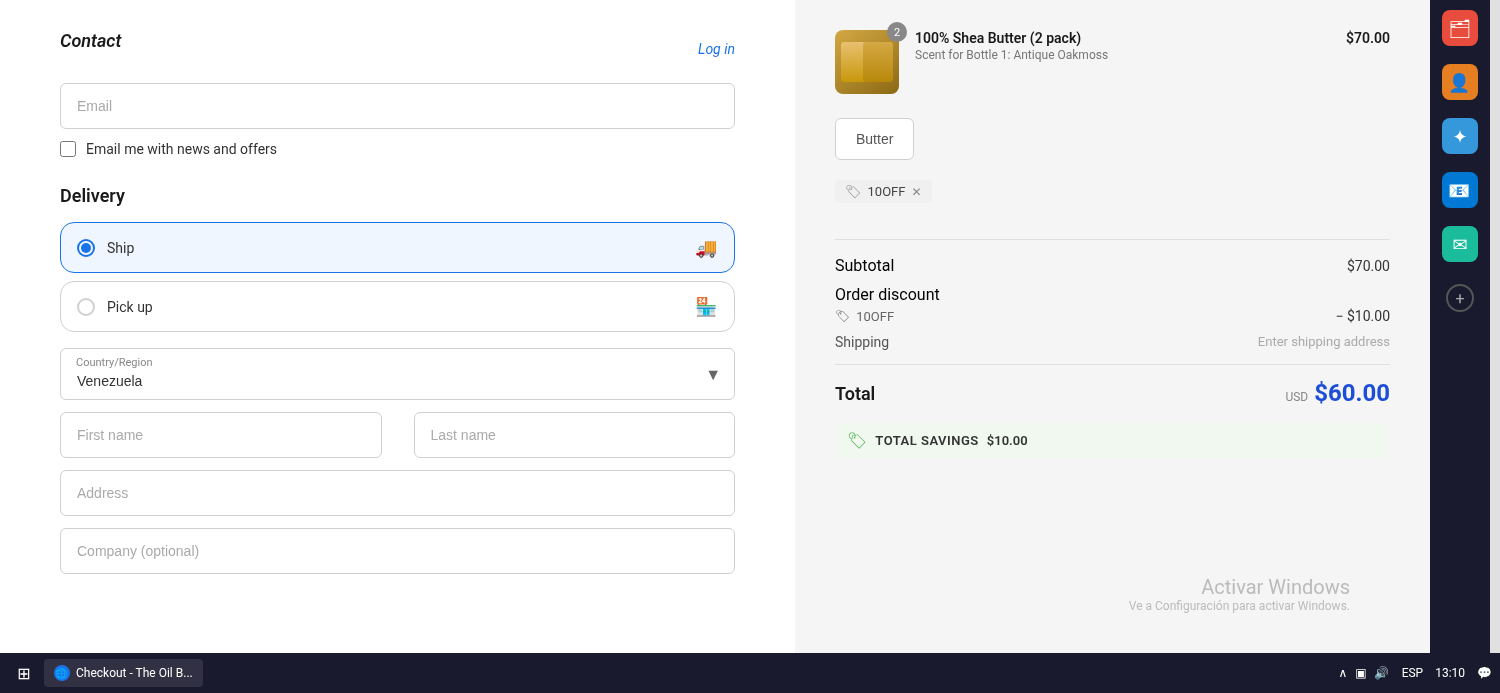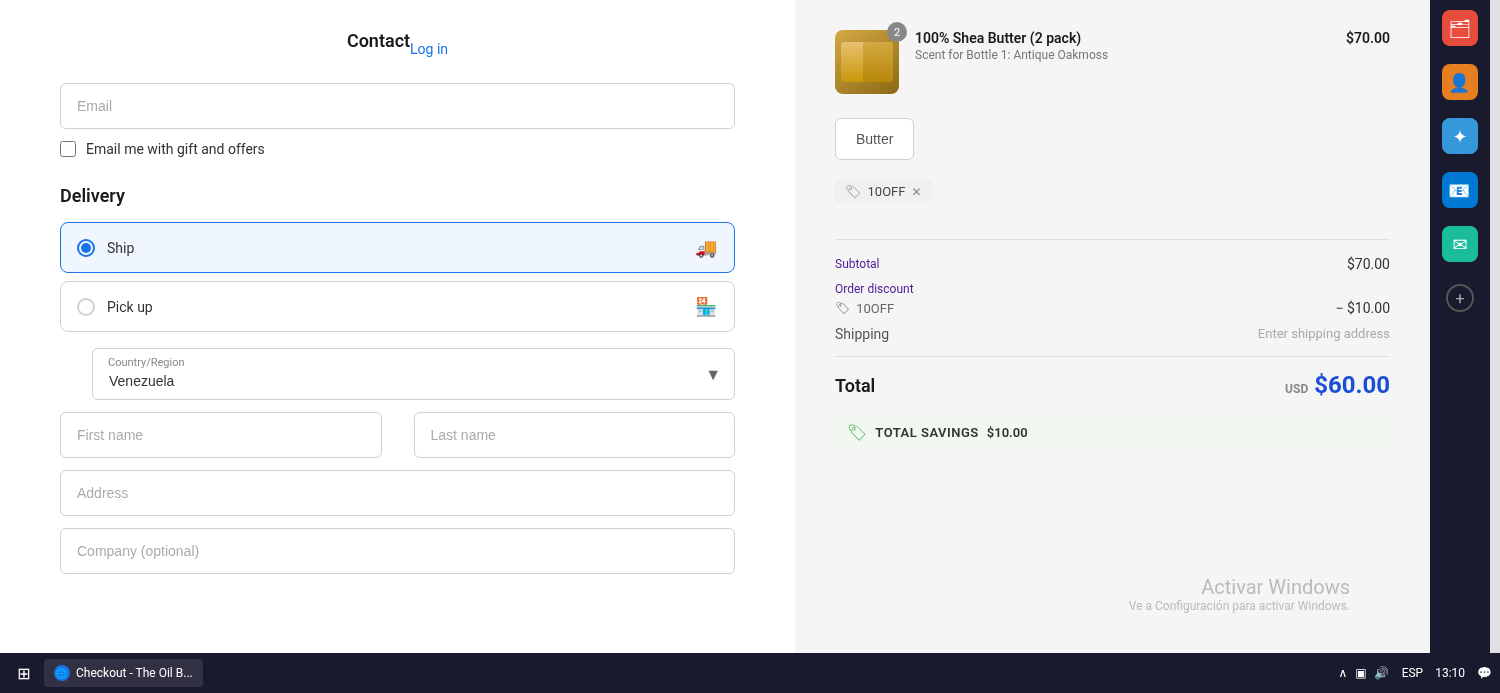--- a/index.html
+++ b/index.html
@@ -82,23 +82,24 @@
     
     .section-title {
       font-size: 18px;
       font-weight: 600;
       color: #1a1a1a;
       margin-bottom: 16px;
     }
 
     .section-header {
       display: flex;
-      justify-content: center;
+      justify-content: space-between;
       align-items: center;
       margin-bottom: 16px;
+      font-style: italic;
     }
 
     .log-in-link {
       color: #1a73e8;
       text-decoration: none;
       font-size: 14px;
       cursor: pointer;
     }
 
     .form-input {
@@ -134,21 +135,21 @@
       color: #333;
     }
 
     
     .delivery-section {
       margin-top: 28px;
     }
 
     .delivery-option {
       border: 1px solid #d0d0d0;
-      border-radius: 8px;
+      border-radius: 14px;
       padding: 14px 16px;
       display: flex;
       align-items: center;
       justify-content: space-between;
       cursor: pointer;
       background: #fff;
       margin-bottom: 8px;
     }
 
     .delivery-option.selected {
@@ -191,21 +192,20 @@
 
     .delivery-icon {
       font-size: 18px;
       color: #666;
     }
 
     
     .country-select-wrapper {
       position: relative;
       margin-top: 16px;
-      margin-left: 32px;
     }
 
     .country-select-label {
       font-size: 11px;
       color: #888;
       position: absolute;
       top: 8px;
       left: 16px;
     }
 
@@ -356,22 +356,22 @@
 
     
     .summary-line {
       display: flex;
       justify-content: space-between;
       align-items: center;
       margin-bottom: 10px;
     }
 
     .summary-label {
-      font-size: 12px;
-      color: #4c1d95;
+      font-size: 16px;
+      color: #000000;
     }
 
     .summary-value {
       font-size: 14px;
       color: #333;
     }
 
     .order-discount-section {
       margin-bottom: 4px;
     }
@@ -426,21 +426,20 @@
 
     .total-value {
       display: flex;
       align-items: baseline;
       gap: 6px;
     }
 
     .total-currency {
       font-size: 12px;
       color: #888;
-      font-weight: bold;
     }
 
     .total-amount {
       font-size: 24px;
       font-weight: 700;
       color: #1d4ed8;
     }
 
     .savings-row {
       display: flex;
@@ -614,21 +613,21 @@
     
     <div class="section-header">
       <h2 class="section-title">Contact</h2>
       <a class="log-in-link">Log in</a>
     </div>
 
     <input type="email" class="form-input" placeholder="Email" style="">
 
     <div class="checkbox-row">
       <input type="checkbox" style="">
-      <label class="checkbox-label">Email me with gift and offers</label>
+      <label class="checkbox-label">Email me with news and offers</label>
     </div>
 
     
     <div class="delivery-section">
       <h2 class="section-title">Delivery</h2>
 
       <div class="delivery-option selected">
         <div class="delivery-option-left">
           <div class="radio-btn selected">
           </div>

